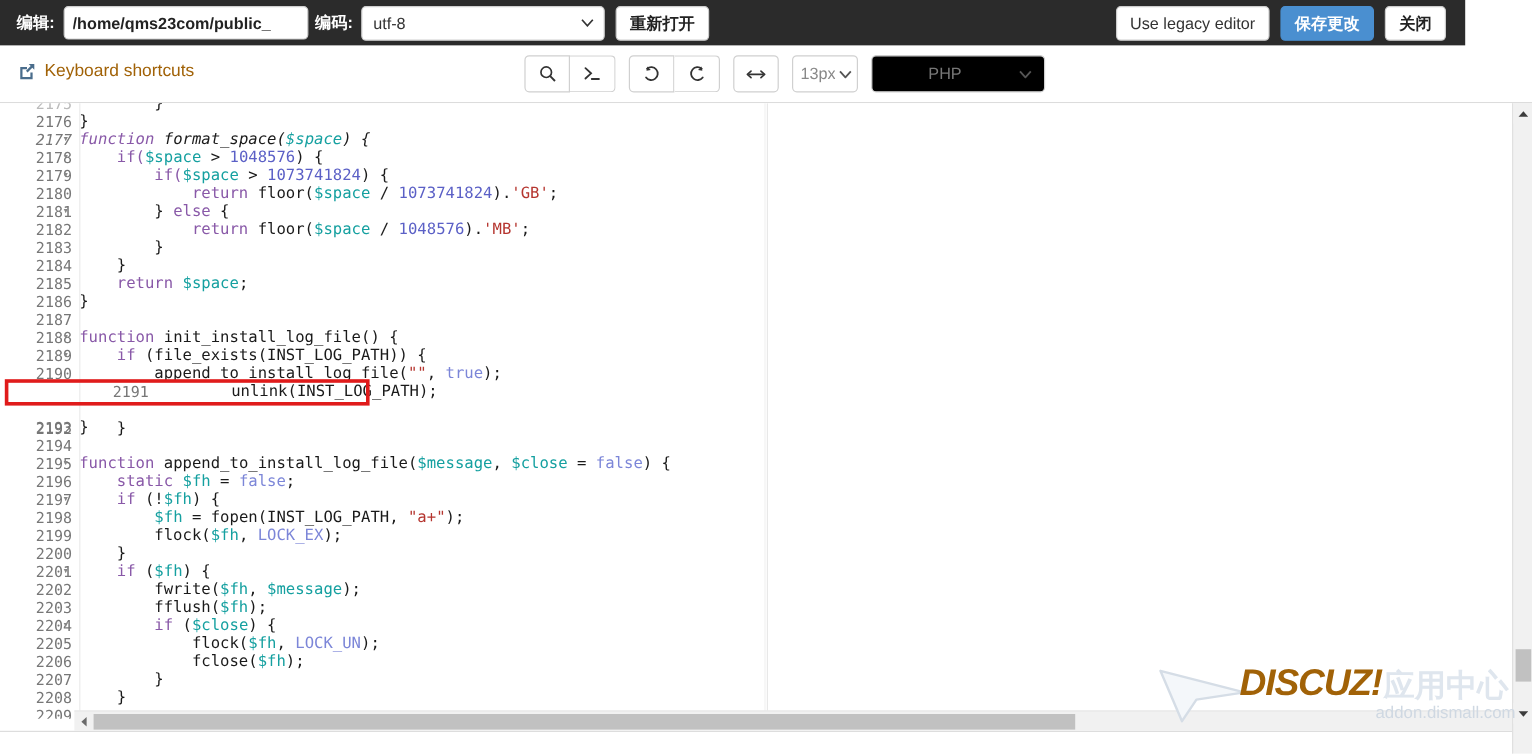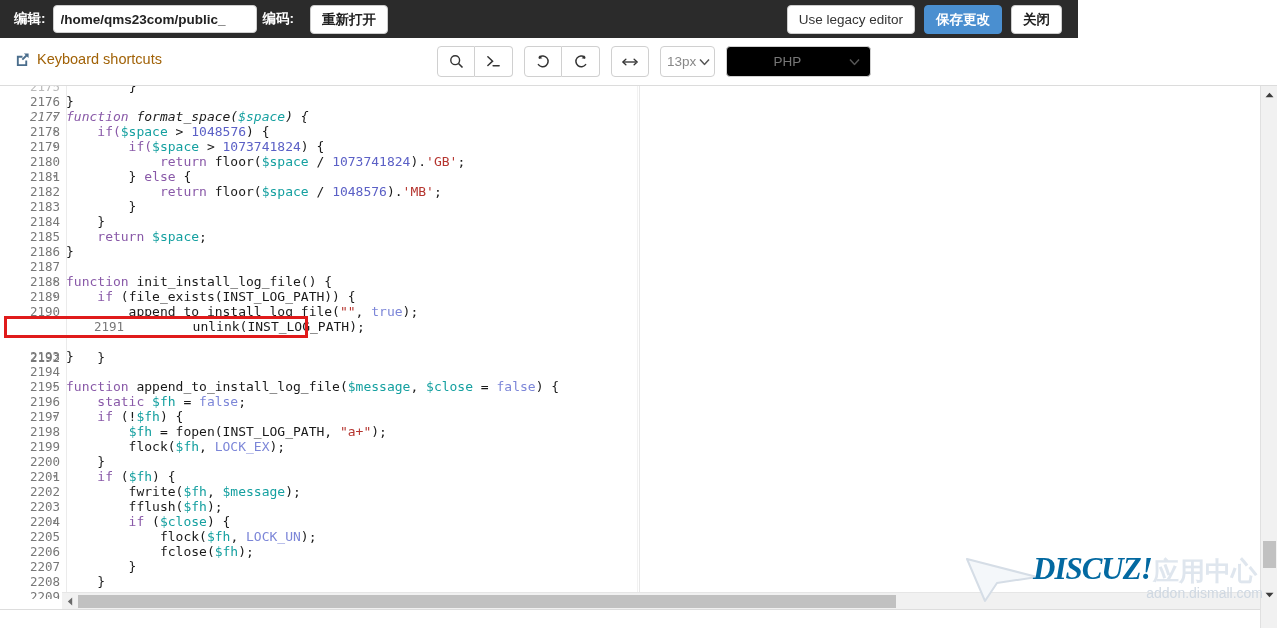--- a/index.html
+++ b/index.html
@@ -8,21 +8,21 @@
     margin: 0; padding: 0;
     width: 1277px; height: 628px;
     overflow: hidden;
     background: #ffffff;
     font-family: "Liberation Sans", sans-serif;
   }
 
   
   #topbar {
     position: absolute; left: 0; top: 0;
-    width: 1078px; height: 38px;
+    width: 1221px; height: 38px;
     background: #2b2b2b;
     display: flex; align-items: center;
     padding: 0 8px;
     justify-content: space-between;
   }
   .tb-label {
     color: #ffffff;
     font-size: 13.5px;
     font-weight: 700;
     margin: 0 7px 0 6px;
@@ -266,25 +266,25 @@
   #watermark {
     position: absolute;
     right: 14px; bottom: 19px;
     width: 300px; height: 62px;
     z-index: 35;
     pointer-events: none;
     user-select: none;
   }
   #wm-discuz {
     position: absolute; left: 70px; top: 4px;
-    font-family: Liberation Serif, serif;
+    font-family: Liberation Sans, sans-serif;
     font-size: 31px;
     font-weight: 700;
     font-style: italic;
-    color: #0369a1;
+    color: #a16207;
     letter-spacing: -1px;
   }
   #wm-cn {
     position: absolute; left: 190px; top: 7px;
     font-family: "DejaVu Sans", sans-serif;
     font-size: 26px;
     font-weight: 700;
     color: #dfe6ee;
   }
   #wm-url {
@@ -295,20 +295,28 @@
   }
   #wm-cursor { position: absolute; left: 0px; top: 6px; }
 </style>
 </head>
 <body>
 
 <div id="topbar">
   <span class="tb-label">编辑:</span>
   <input id="path-input" type="text" value="/home/qms23com/public_" style="">
   <span class="tb-label" style="">编码:</span>
+  <span id="encoding-wrap">
+    <select id="encoding-select">
+      <option>utf-8</option>
+    </select>
+    <svg class="sel-caret" viewBox="0 0 11 7">
+      <path d="M1 1 L5.5 6 L10 1" stroke="#333" stroke-width="1.4" fill="none"></path>
+    </svg>
+  </span>
   <button class="tb-btn cn">重新打开</button>
   <span id="spacer"></span>
   <button class="tb-btn">Use legacy editor</button>
   <button class="tb-btn primary">保存更改</button>
   <button class="tb-btn cn" style="margin-right:8px;">关闭</button>
 </div>
 
 <div id="toolbar2">
 
   <div id="kbd-shortcuts">

